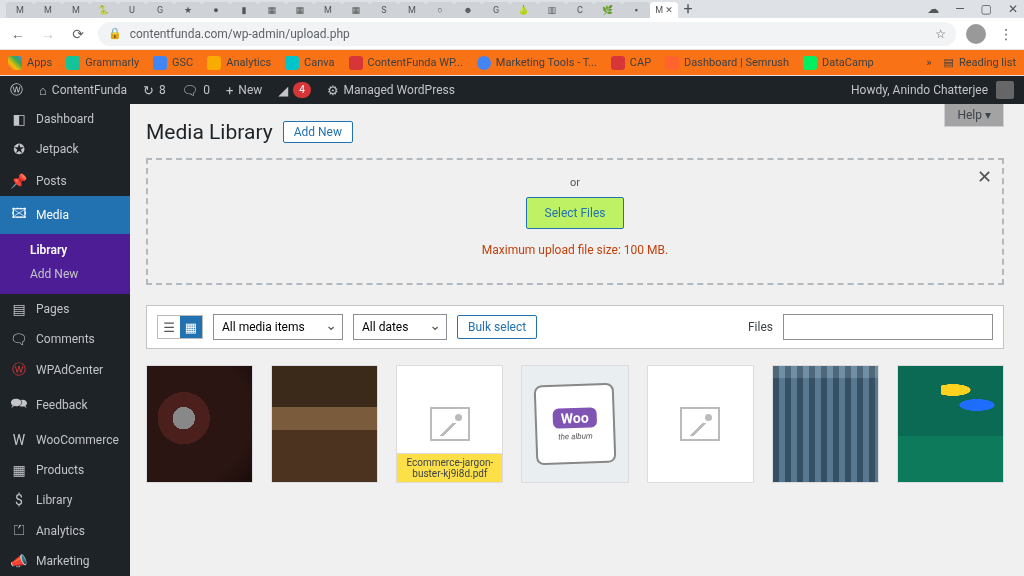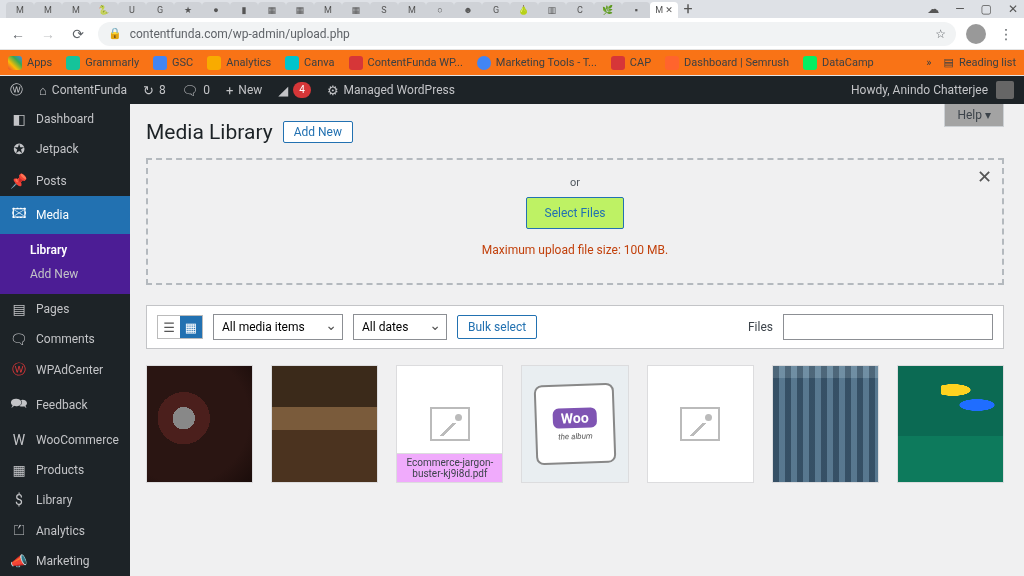--- a/index.html
+++ b/index.html
@@ -56,21 +56,21 @@
   .sel { border: 1px solid #8c8f94; background: #fff; padding: 3px 24px 3px 8px; font-size: 12px; position: relative; height: 26px; display: flex; align-items: center; }
   .sel::after { content: "⌄"; position: absolute; right: 5px; font-size: 14px; color: #555; top: 2px; }
   .bulk-btn { border: 1px solid #2271b1; color: #2271b1; background: #fff; padding: 4px 10px; font-size: 12px; border-radius: 2px; }
   .search-lbl { margin-left: auto; font-size: 12px; color: #3c434a; }
   .search-in { border: 1px solid #8c8f94; width: 210px; height: 26px; padding: 0 6px; }
   .thumbs { margin-top: 16px; display: flex; gap: 18px; }
   .thumb { width: 118px; height: 118px; background: #fff; border: 1px solid #dcdcde; position: relative; display: flex; align-items: center; justify-content: center; overflow: hidden; }
   .thumb .ph { width: 40px; height: 34px; border: 2px solid #bbb; position: relative; }
   .thumb .ph::after { content: ""; position: absolute; right: 6px; top: 5px; width: 7px; height: 7px; border-radius: 50%; background: #bbb; }
   .thumb .ph::before { content: ""; position: absolute; left: 4px; bottom: 3px; width: 24px; height: 13px; background: linear-gradient(135deg, transparent 45%, #bbb 45% 55%, transparent 55%); }
-  .thumb .cap { position: absolute; bottom: 0; left: 0; right: 0; background: #f0abfc; border-top: 1px solid #dcdcde; font-size: 10px; padding: 3px 4px; text-align: center; color: #3c434a; line-height: 1.1; }
+  .thumb .cap { position: absolute; bottom: 0; left: 0; right: 0; background: #fde047; border-top: 1px solid #dcdcde; font-size: 10px; padding: 3px 4px; text-align: center; color: #3c434a; line-height: 1.1; }
   .woo { width: 80px; height: 80px; border: 2px solid #888; border-radius: 8px; display: flex; flex-direction: column; align-items: center; justify-content: center; background: #fff; transform: rotate(-2deg); }
   .woo-b { background: #7f54b3; color: #fff; font-weight: 700; padding: 2px 8px; border-radius: 6px; font-size: 14px; }
   .woo-t { font-size: 8px; margin-top: 4px; font-style: italic; color: #555; }
   .thumb.img1 { background: radial-gradient(circle at 35% 45%, #888 0 12%, #4b1f1c 12% 28%, #2a1512 28% 70%, #1a0c0a 100%); background-size: cover; }
   .thumb.img2 { background: linear-gradient(180deg, #3b2a1a 0 35%, #7a5b3b 35% 55%, #4b331f 55% 100%); }
   .thumb.img5 { background: linear-gradient(180deg, #9ab6c8 0 10%, #4a6a85 10% 100%); position: relative; }
   .thumb.img5::before { content: ""; position: absolute; inset: 0; background: repeating-linear-gradient(90deg, #2d4558 0 6px, #5e7e94 6px 12px); opacity: .7; }
   .thumb.img6 { background: linear-gradient(180deg, #0b6a53 0 60%, #0d7a5c 60% 100%); position: relative; }
   .thumb.img6::after { content: ""; position: absolute; right: 2px; top: 6px; width: 60px; height: 60px; background: radial-gradient(ellipse 18px 6px at 20% 30%, #ffd21f 95%, transparent), radial-gradient(ellipse 18px 6px at 60% 55%, #1f6dff 95%, transparent); }
 </style>

